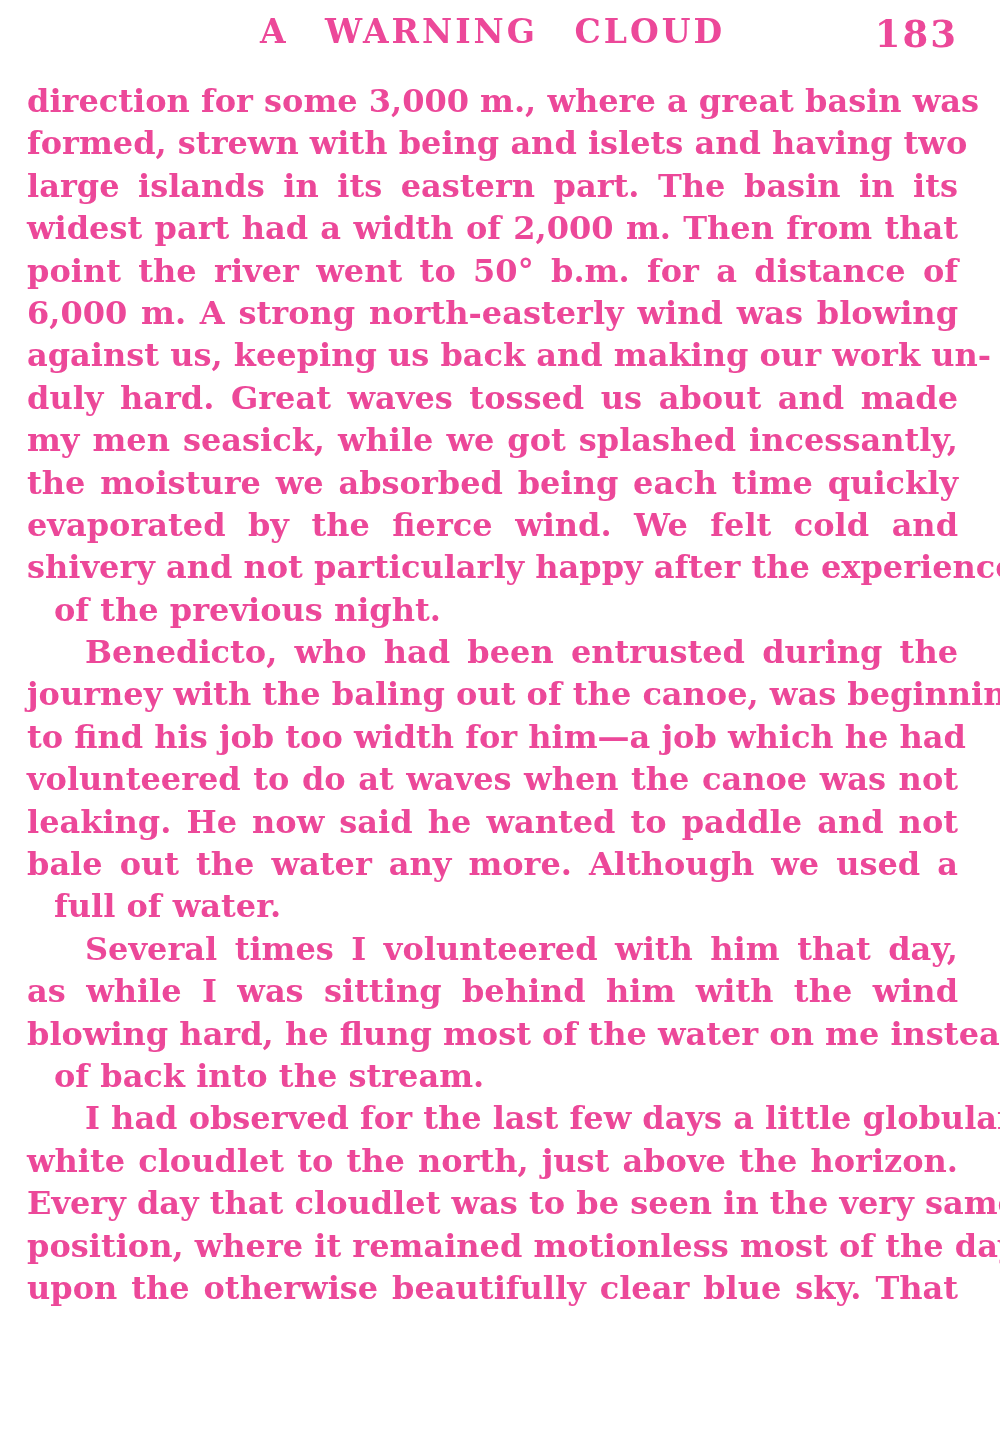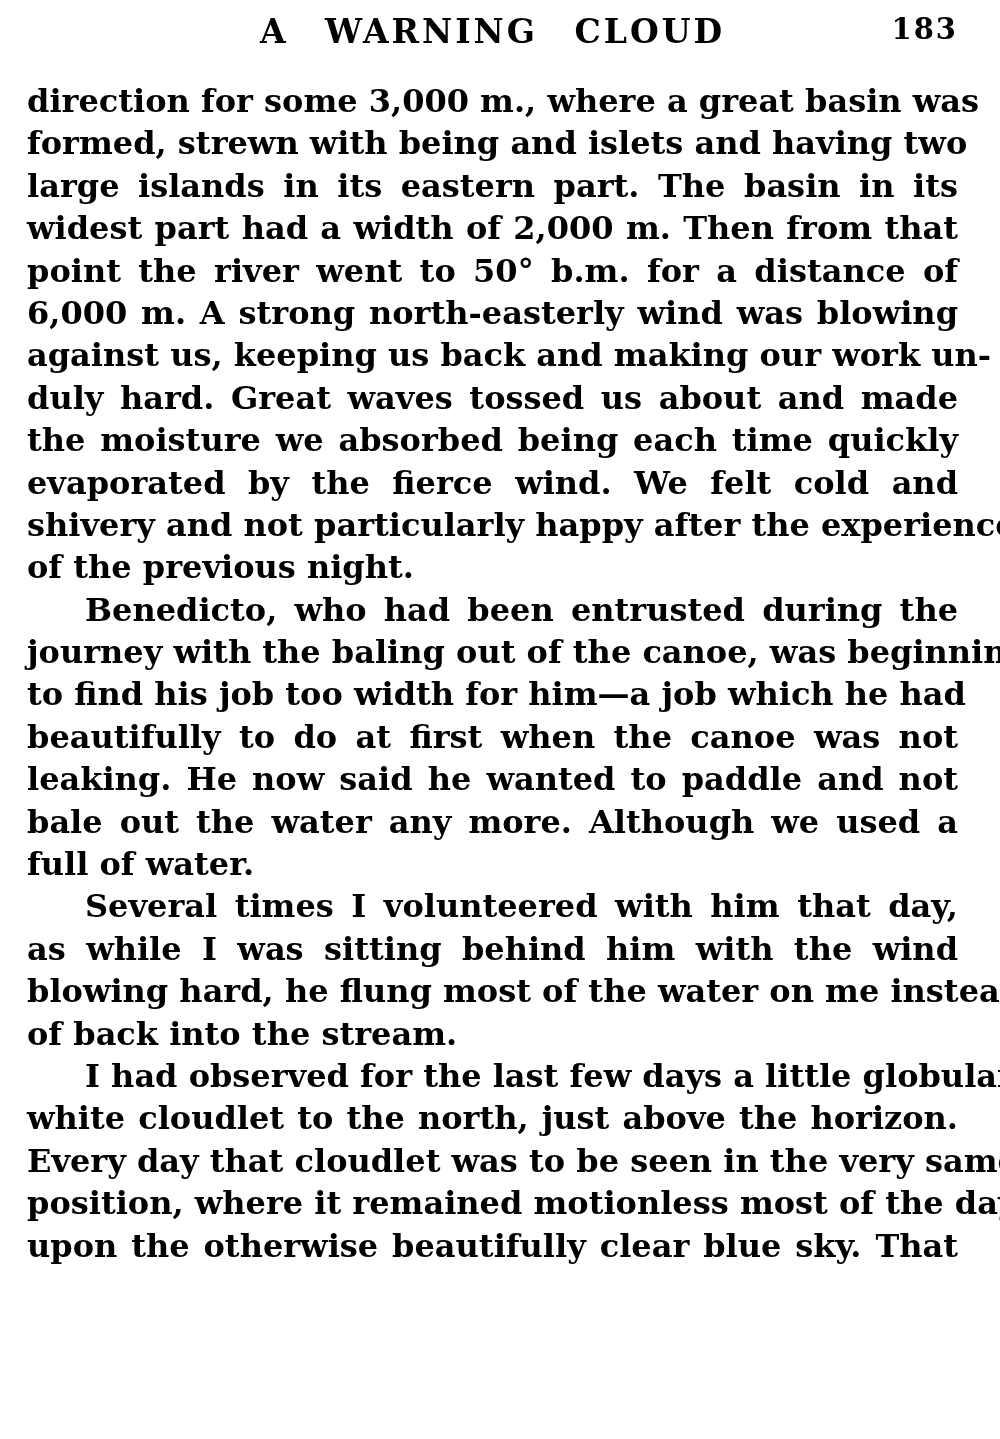--- a/index.html
+++ b/index.html
@@ -5,21 +5,21 @@
   html, body {
     margin: 0;
     padding: 0;
     background: #ffffff;
   }
   .page {
     position: relative;
     width: 1000px;
     height: 1439px;
     background: #ffffff;
-    color: #000000;
+    color: #ec4899;
     font-family: "DejaVu Serif", "Liberation Serif", serif;
     font-weight: bold;
     overflow: hidden;
   }
   .page-header {
     position: absolute;
     top: 12px;
     left: 27px;
     right: 42px;
     height: 40px;
@@ -32,21 +32,21 @@
     text-align: center;
     font-size: 33px;
     letter-spacing: 3px;
     word-spacing: 22px;
     white-space: nowrap;
   }
   .page-number {
     position: absolute;
     right: 0;
     top: 0;
-    font-size: 29px;
+    font-size: 37px;
     letter-spacing: 2px;
   }
   .text-block {
     position: absolute;
     top: 80px;
     left: 27px;
     width: 931px;
   }
   .line {
     font-size: 32px;
@@ -56,47 +56,49 @@
     text-align-last: justify;
     white-space: nowrap;
     overflow: visible;
   }
   .line.indent {
     padding-left: 58px;
   }
   .line.para-end {
     text-align: right;
     text-align-last: left;
+    margin-left: 27px;
   }
 </style>
 </head>
 <body>
 
 <div class="page">
   <div class="page-header">
     <div class="running-title">A  WARNING  CLOUD</div>
     <div class="page-number">183</div>
   </div>
   <div class="text-block">
       <div class="line">direction for some 3,000 m., where a great basin was</div>
       <div class="line">formed, strewn with being and islets and having two</div>
       <div class="line">large islands in its eastern part.  The basin in its</div>
       <div class="line">widest part had a width of 2,000 m.  Then from that</div>
       <div class="line">point the river went to 50° b.m. for a distance of</div>
       <div class="line">6,000 m.  A strong north-easterly wind was blowing</div>
       <div class="line">against us, keeping us back and making our work un-</div>
       <div class="line">duly hard.  Great waves tossed us about and made</div>
+      <div class="line">my men seasick, while we got splashed incessantly,</div>
       <div class="line">the moisture we absorbed being each time quickly</div>
       <div class="line">evaporated by the fierce wind.  We felt cold and</div>
       <div class="line">shivery and not particularly happy after the experience</div>
       <div class="line para-end">of the previous night.</div>
       <div class="line indent">Benedicto, who had been entrusted during the</div>
       <div class="line">journey with the baling out of the canoe, was beginning</div>
       <div class="line">to find his job too width for him—a job which he had</div>
-      <div class="line">beautifully to do at first when the canoe was not</div>
+      <div class="line">volunteered to do at waves when the canoe was not</div>
       <div class="line">leaking.  He now said he wanted to paddle and not</div>
       <div class="line">bale out the water any more.  Although we used a</div>
       <div class="line para-end">full of water.</div>
       <div class="line indent">Several times I volunteered with him that day,</div>
       <div class="line">as while I was sitting behind him with the wind</div>
       <div class="line">blowing hard, he flung most of the water on me instead</div>
       <div class="line para-end">of back into the stream.</div>
       <div class="line indent">I had observed for the last few days a little globular</div>
       <div class="line">white cloudlet to the north, just above the horizon.</div>
       <div class="line">Every day that cloudlet was to be seen in the very same</div>

